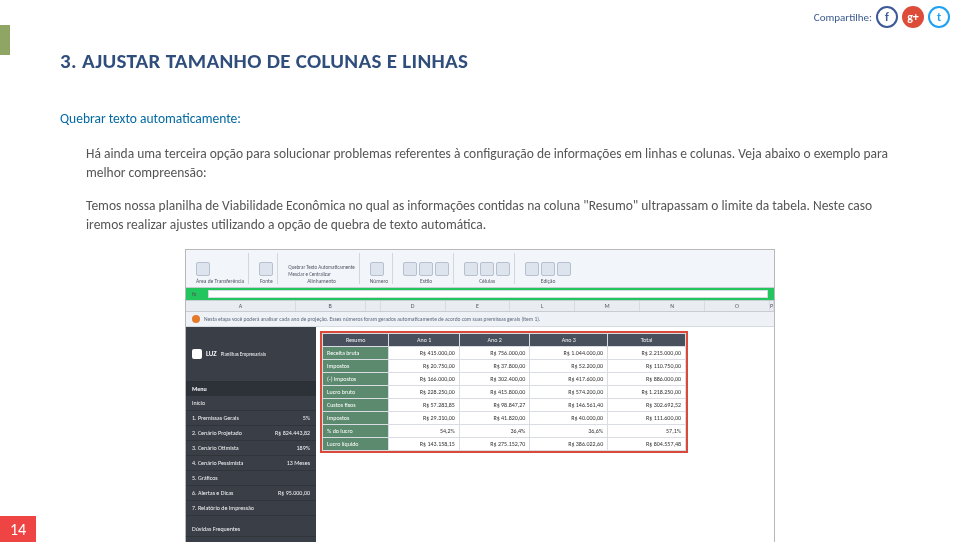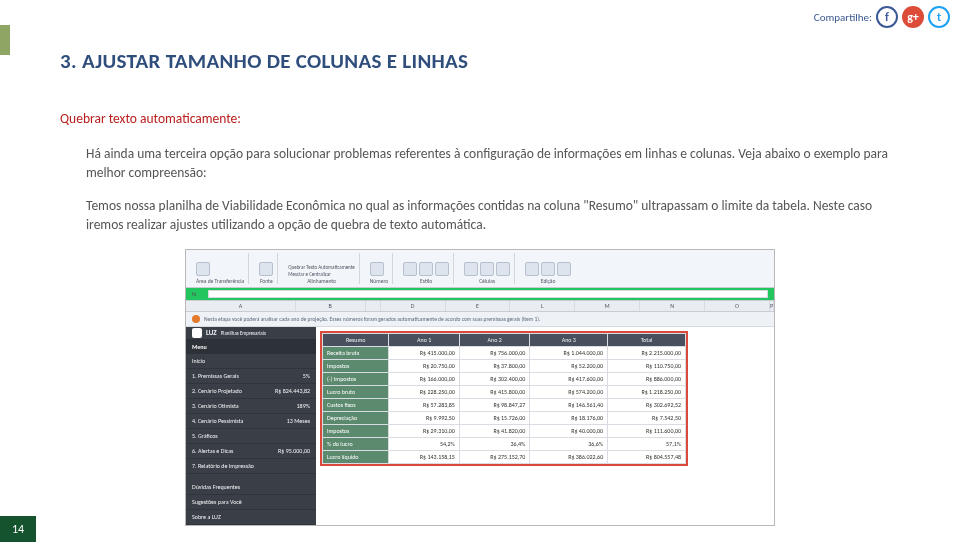--- a/index.html
+++ b/index.html
@@ -43,38 +43,38 @@
     padding: 48px 60px 0 60px;
   }
   h1 {
     color: #2f4e7c;
     font-size: 21px;
     font-weight: 700;
     letter-spacing: .3px;
     margin-bottom: 36px;
   }
   .lead {
-    color: #b91c1c;
+    color: #0369a1;
     font-size: 13.5px;
     margin-bottom: 18px;
   }
   .para {
     color: #555;
     font-size: 13.5px;
     line-height: 1.4;
     margin-bottom: 14px;
     margin-left: 26px;
   }
   .pagebadge {
     position: absolute;
     left: 0; bottom: 0;
     width: 36px; height: 26px;
-    background: #14532d;
+    background: #ef4444;
     color: #fff;
-    font-size: 12px;
+    font-size: 16px;
     display: flex;
     align-items: center;
     justify-content: center;
     margin-top: 8px;
   }
   
   .excel {
     margin: 6px auto 0 auto;
     width: 590px;
     font-size: 7px;
@@ -160,21 +160,21 @@
   .worksheet {
     display: flex;
   }
   .sidebar {
     width: 130px;
     background: #3a3f47;
     color: #f2f3f5;
     font-size: 6px;
   }
   .sidebar .logo {
-    padding: 1px 6px;
+    padding: 22px 6px;
     border-bottom: 1px solid #2c3036;
     font-weight: bold;
     font-size: 7px;
     display: flex;
     align-items: center;
     gap: 4px;
   }
   .sidebar .menu-hd {
     padding: 3px 6px;
     background: #2d3138;
@@ -391,27 +391,20 @@
                   <td>R$ 1.218.250,00</td>
                 </tr>
                 <tr>
                   <td class="lbl">Custos fixos</td>
                   <td>R$ 57.283,85</td>
                   <td>R$ 98.847,27</td>
                   <td>R$ 146.561,40</td>
                   <td>R$ 302.692,52</td>
                 </tr>
                 <tr>
-                  <td class="lbl">Depreciação</td>
-                  <td>R$ 9.992,50</td>
-                  <td>R$ 15.726,00</td>
-                  <td>R$ 18.176,00</td>
-                  <td>R$ 7.542,50</td>
-                </tr>
-                <tr>
                   <td class="lbl">Impostos</td>
                   <td>R$ 29.310,00</td>
                   <td>R$ 41.820,00</td>
                   <td>R$ 40.000,00</td>
                   <td>R$ 111.600,00</td>
                 </tr>
                 <tr>
                   <td class="lbl">% do lucro</td>
                   <td>54,2%</td>
                   <td>36,4%</td>

